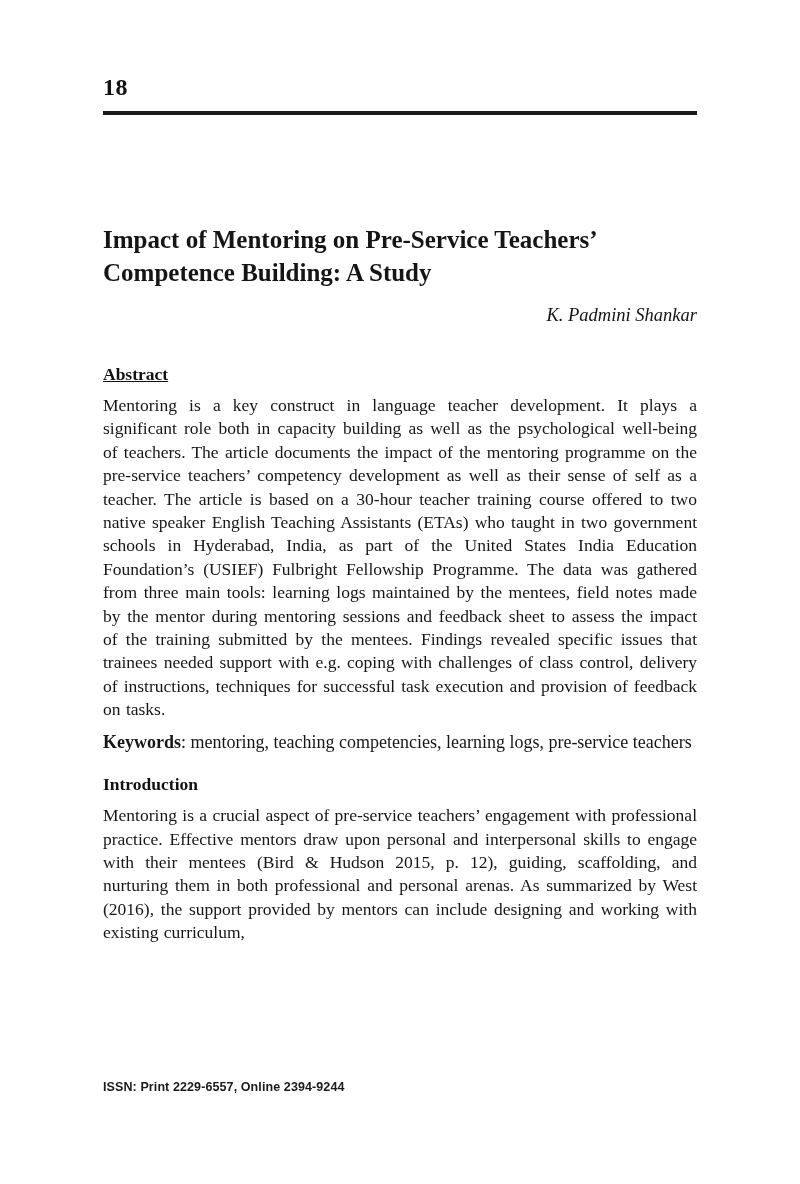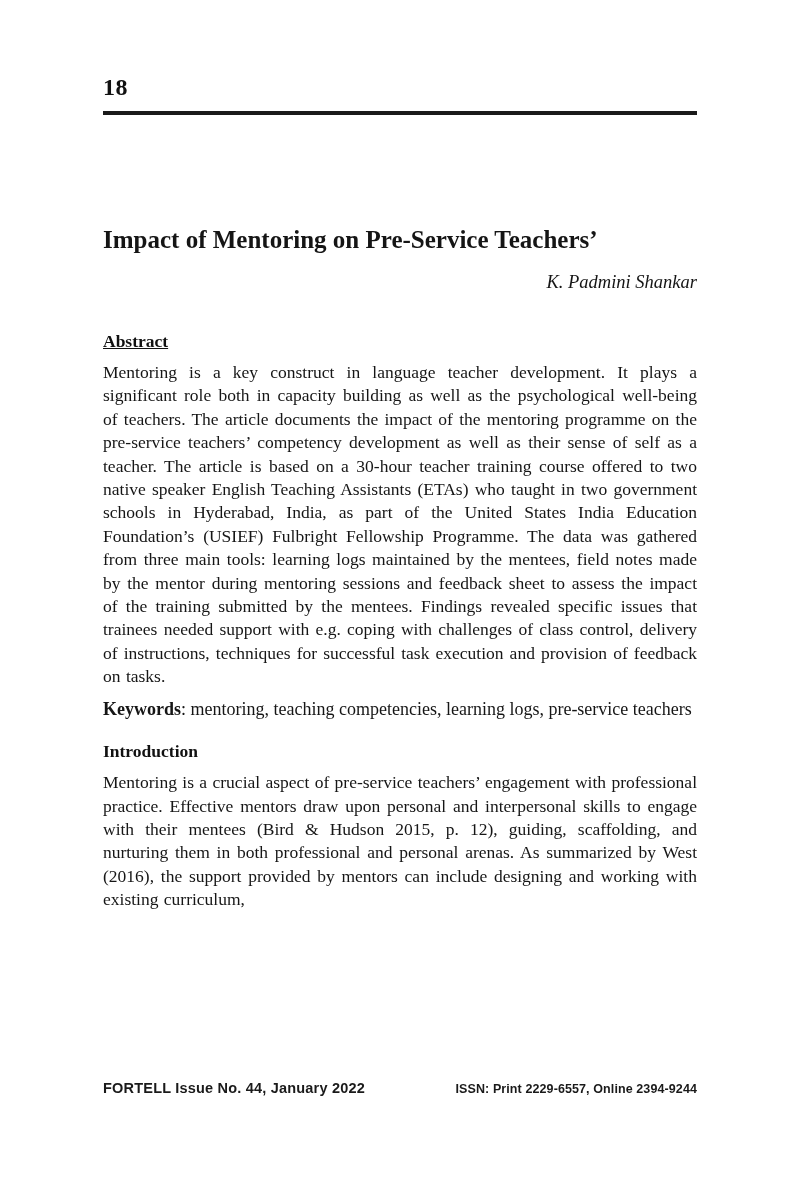--- a/index.html
+++ b/index.html
@@ -87,32 +87,31 @@
 </style>
 </head>
 <body>
 
 <div class="page">
 
   <div class="page-number">18</div>
 
   <hr class="header-rule">
 
-  <h1 class="title-block"><span>Impact of Mentoring on Pre-Service Teachers’</span><br></h1>
+  <h1 class="title-block"><span>Impact of Mentoring on Pre-Service Teachers’</span><br><span>Competence Building: A Study</span></h1>
 
   <div class="author-line">K. Padmini Shankar</div>
 
   <h2 class="section-heading abstract-heading">Abstract</h2>
 
   <p class="body-text">Mentoring is a key construct in language teacher development. It plays a significant role both in capacity building as well as the psychological well-being of teachers. The article documents the impact of the mentoring programme on the pre-service teachers’ competency development as well as their sense of self as a teacher. The article is based on a 30-hour teacher training course offered to two native speaker English Teaching Assistants (ETAs) who taught in two government schools in Hyderabad, India, as part of the United States India Education Foundation’s (USIEF) Fulbright Fellowship Programme. The data was gathered from three main tools: learning logs maintained by the mentees, field notes made by the mentor during mentoring sessions and feedback sheet to assess the impact of the training submitted by the mentees. Findings revealed specific issues that trainees needed support with e.g. coping with challenges of class control, delivery of instructions, techniques for successful task execution and provision of feedback on tasks.</p>
 
   <p class="keywords-line"><span class="kw-label">Keywords</span><span>: mentoring, teaching competencies, learning logs, pre-service teachers</span></p>
 
   <h2 class="section-heading intro-heading">Introduction</h2>
 
   <p class="body-text">Mentoring is a crucial aspect of pre-service teachers’ engagement with professional practice. Effective mentors draw upon personal and interpersonal skills to engage with their mentees (Bird &amp; Hudson 2015, p. 12), guiding, scaffolding, and nurturing them in both professional and personal arenas. As summarized by West (2016), the support provided by mentors can include designing and working with existing curriculum,</p>
 
   <div class="footer">
-    <span class="footer-left">FORTELL Issue No. 44, January 2022</span>
     <span class="footer-right">ISSN: Print 2229-6557, Online 2394-9244</span>
   </div>
 
 </div>
 
 </body></html>

